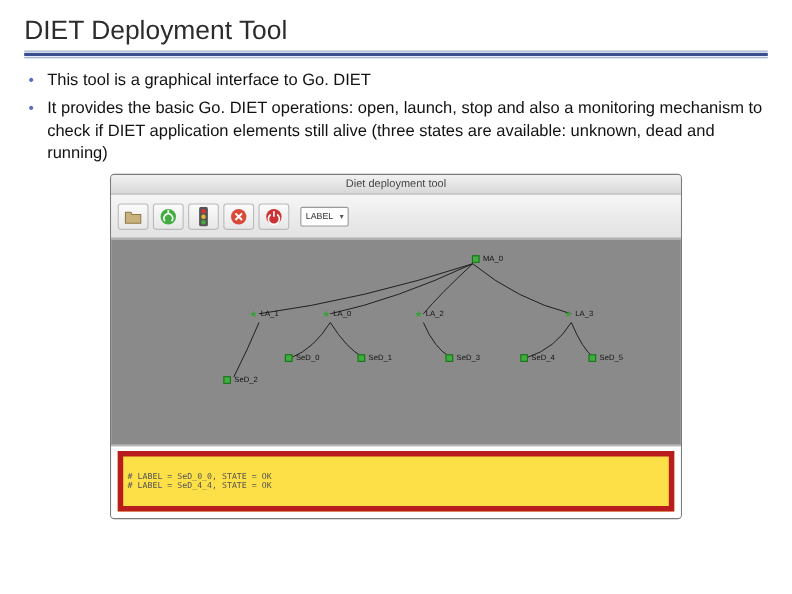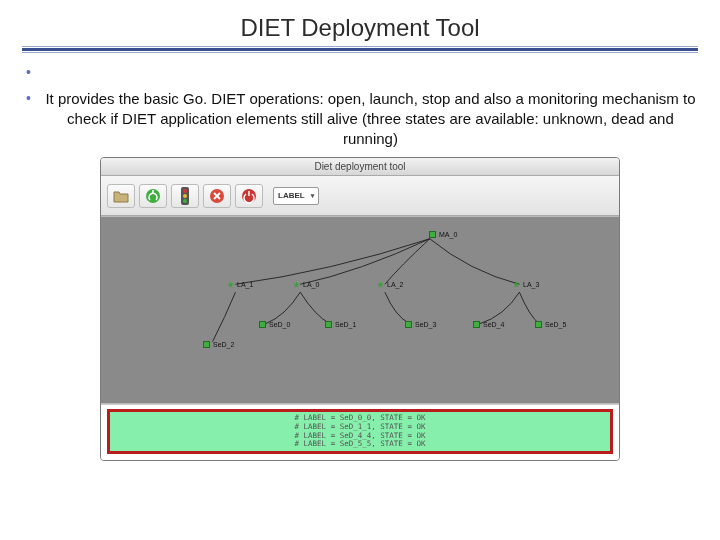--- a/index.html
+++ b/index.html
@@ -3,21 +3,21 @@
 <meta charset="utf-8">
 <style>
   * { box-sizing: border-box; margin: 0; padding: 0; }
   body {
     width: 720px; height: 540px;
     background: #ffffff;
     font-family: Verdana, Arial, sans-serif;
     color: #111;
     overflow: hidden;
   }
-  .slide { padding: 14px 22px 10px 22px; text-align: center; }
+  .slide { padding: 14px 22px 10px 22px; }
   .title {
     font-size: 24px; font-weight: 400; color: #2c2c2c;
     margin-bottom: 4px;
   }
   .rule-wrap { margin-bottom: 8px; }
   .rule-a { height:1px; background:#6f82b7; opacity:.7; }
   .rule-b { height:3px; background:#3a4f8f; margin-top:1px;}
   .rule-c { height:1px; background:#6f82b7; opacity:.7; margin-top:1px;}
   ul.bullets { list-style: none; padding-left: 4px; margin-top:10px;}
   ul.bullets li { display:flex; gap:12px; font-size:15px; line-height:1.35; margin-bottom:6px;}
@@ -31,21 +31,21 @@
   }
   .mw-titlebar {
     height:18px; background:linear-gradient(#f2f2f2,#d7d7d7);
     border-bottom:1px solid #aaa;
     display:flex; align-items:center; justify-content:center;
     font-size:10px; color:#444;
   }
   .mw-toolbar {
     height:40px; background:linear-gradient(#f6f6f6,#e2e2e2);
     border-bottom:1px solid #aaa;
-    display:flex; align-items:center; gap:4px; padding:16px 6px;font-weight:bold;
+    display:flex; align-items:center; gap:4px; padding:16px 6px;
   }
   .tb-btn {
     width:28px; height:24px; border:1px solid #bbb; border-radius:3px;
     background:linear-gradient(#fbfbfb,#e7e7e7);
     display:flex; align-items:center; justify-content:center;
   }
   .tb-btn svg { display:block; }
   .tb-combo {
     margin-left:6px; height:18px; border:1px solid #999; background:#fff;
     border-radius:2px; display:flex; align-items:center; padding:0 4px;
@@ -62,37 +62,38 @@
   }
   .node .sq { width:7px; height:7px; background:#3fae3f; border:1px solid #1c6f1c;}
   .node.star .sq { clip-path: polygon(50% 0,61% 35%,98% 35%,68% 57%,79% 91%,50% 70%,21% 91%,32% 57%,2% 35%,39% 35%); border:none; background:#39a139;}
   svg.tree-edges { position:absolute; inset:0; width:100%; height:100%; }
   .mw-log {
     background:#fff; padding:4px 6px 6px 6px;
     font-family: Menlo, Consolas, monospace;
     font-size:7.5px; line-height:1.15; color:#555;
     border-top:1px solid #ccc;
   }
-  .mw-log-inner { border:3px solid #b91c1c; padding:2px 4px; background:#86efac; }
+  .mw-log-inner { border:5px solid #b91c1c; padding:14px 4px; background:#fde047; }
   .mw-log .line { white-space:pre; }
 </style>
 </head>
 <body>
 
 <div class="slide">
   <div class="title">DIET Deployment Tool</div>
   <div class="rule-wrap">
     <div class="rule-a"></div>
       <div class="rule-b"></div>
       <div class="rule-c"></div>
   </div>
 
   <ul class="bullets">
     <li>
       <span class="dot">•</span>
+      <span>This tool is a graphical interface to Go. DIET</span>
     </li>
     <li>
       <span class="dot">•</span>
       <span>It provides the basic Go. DIET operations: open, launch, stop and also a monitoring mechanism to check if DIET application elements still alive (three states are available: unknown, dead and running)</span>
     </li>
   </ul>
 
   <div class="screenshot-wrap">
     <div class="mockwin">
       <div class="mw-titlebar">
@@ -194,20 +195,18 @@
           </div>
         <div class="node" style="left:434px; top:104px;">
             <span class="sq"></span>
             <span>SeD_5</span>
           </div>
       </div>
 
       <div class="mw-log">
         <div class="mw-log-inner">
           <div class="line"># LABEL = SeD_0_0, STATE = OK</div>
-          <div class="line"># LABEL = SeD_1_1, STATE = OK</div>
           <div class="line"># LABEL = SeD_4_4, STATE = OK</div>
-          <div class="line"># LABEL = SeD_5_5, STATE = OK</div>
         </div>
       </div>
     </div>
   </div>
 </div>
 
 </body></html>

